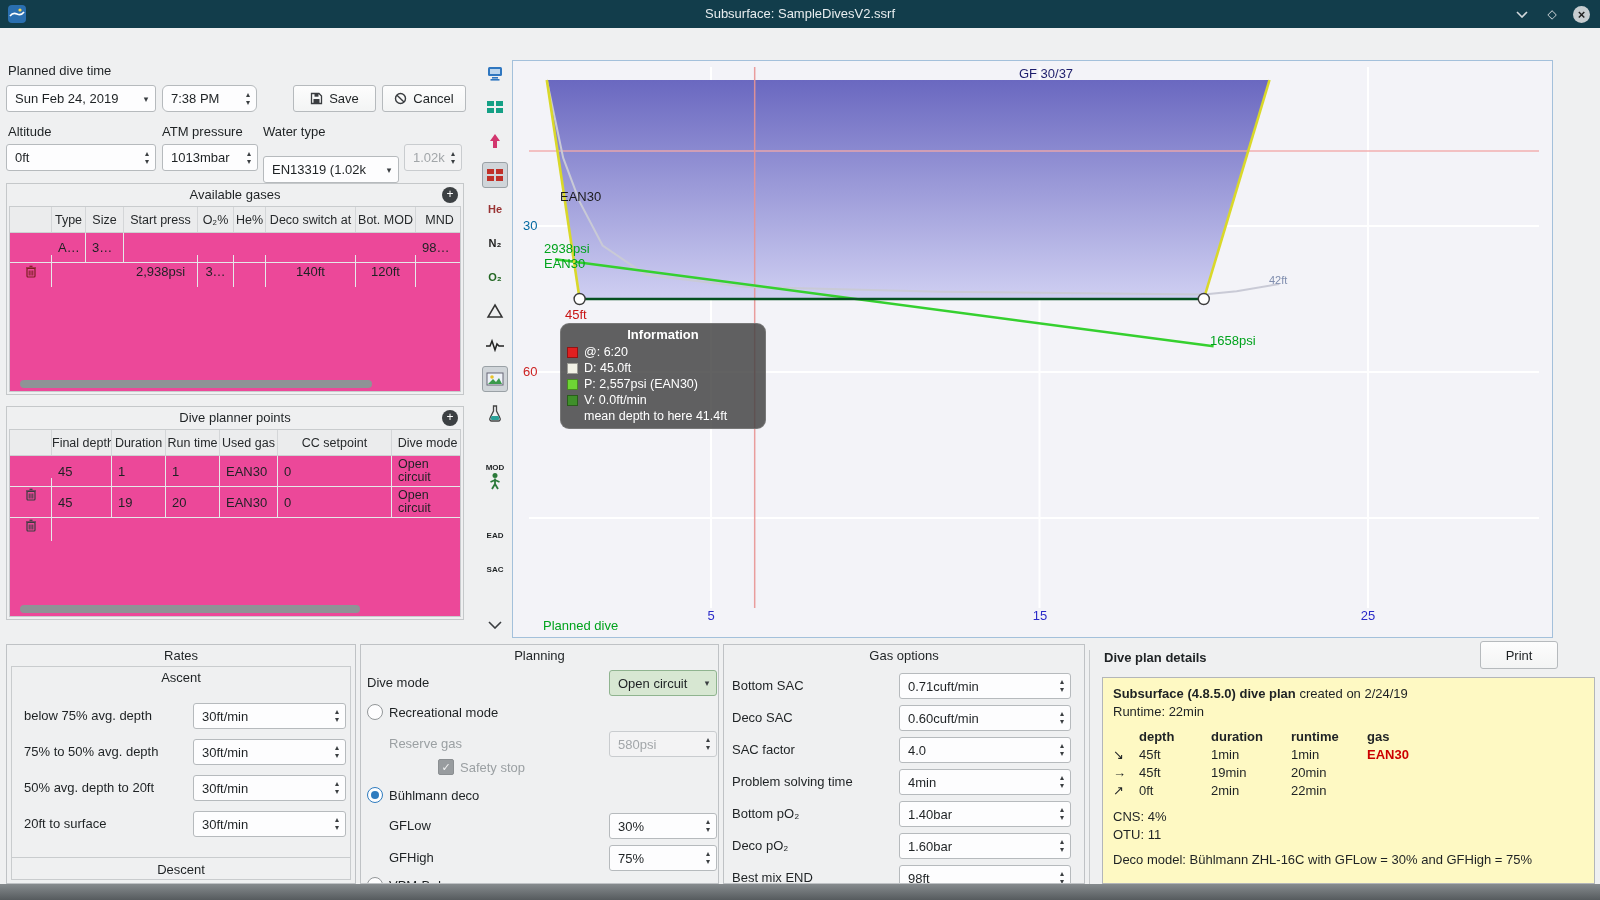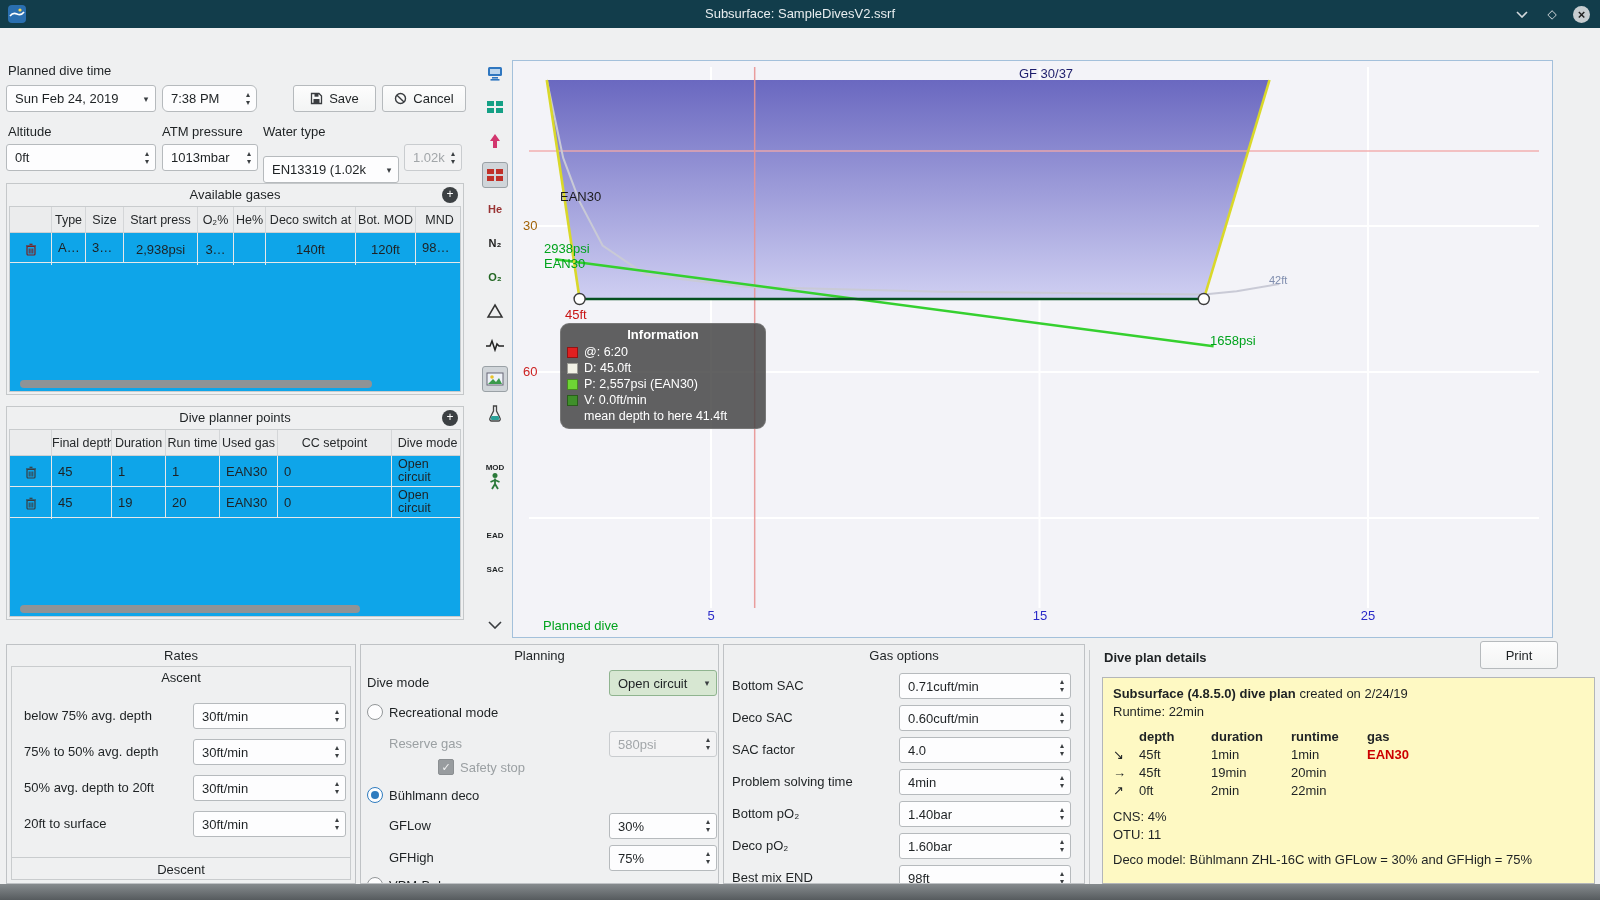--- a/index.html
+++ b/index.html
@@ -28,26 +28,26 @@
 .spin .arrows{width:16px;display:flex;flex-direction:column;align-items:center;justify-content:center;flex:none;color:#3a3e41;}
 .spin .arrows span{font-size:8px;height:8px;line-height:8px;}
 .ctl.dis{background:#f3f3f4;color:#a2a6a9;border-color:#c9cccf;}
 .ctl.green{background:#d7e7d2;border-color:#8fb48f;}
 .btn{position:absolute;background:linear-gradient(#fdfdfd,#f3f4f4);border:1px solid #b6babd;border-radius:3px;display:flex;align-items:center;justify-content:center;gap:6px;font-size:13px;}
 
 
 .group{position:absolute;border:1px solid #c5c8ca;}
 .group-title{position:absolute;top:3px;left:0;right:0;text-align:center;font-size:13px;}
 .add-btn{position:absolute;top:3px;right:5px;width:16px;height:16px;border-radius:50%;background:#3c4043;color:#fff;font-size:12px;line-height:15px;text-align:center;}
-.tablebox{position:absolute;left:2px;right:2px;top:22px;bottom:2px;background:#0ea5e9;border:1px solid #c9ccce;overflow:hidden;}
+.tablebox{position:absolute;left:2px;right:2px;top:22px;bottom:2px;background:#ec4899;border:1px solid #c9ccce;overflow:hidden;}
 .thead{display:flex;background:#ebeced;border-bottom:1px solid #cdd0d2;height:26px;}
 .th{font-size:12.5px;color:#26292b;text-align:center;line-height:26px;border-right:1px solid #d4d6d8;white-space:nowrap;overflow:hidden;flex:none;}
 .trow{display:flex;border-bottom:1px solid #e6e8e9;}
 .td{font-size:13px;padding:0 6px;display:flex;align-items:center;border-right:1px solid #e6e8e9;white-space:nowrap;overflow:hidden;flex:none;}
-.td.ctr{justify-content:center;padding:16px 2px;}
+.td.ctr{justify-content:center;padding:16px 2px;margin-top:22px;}
 .td.wrap{white-space:normal;line-height:13px;font-size:12.5px;}
 .hthumb{position:absolute;height:8px;border-radius:4px;background:#8f9396;bottom:3px;}
 
 
 #toolcol{position:absolute;left:478px;top:60px;width:34px;height:578px;display:flex;flex-direction:column;align-items:center;gap:8px;}
 .ticon{width:26px;height:26px;display:flex;align-items:center;justify-content:center;border-radius:3px;flex:none;}
 .ticon.pressed{background:#d0d5d9;border:1px solid #9aa1a6;}
 .t1{font-size:11px;font-weight:bold;}
 .t2{font-size:8px;font-weight:bold;margin-top:40px;}
 
@@ -355,21 +355,21 @@
         <polyline points="42.0,198.2 700.6,285.3" fill="none" stroke="#35d02f" stroke-width="2.5"></polyline>
         <line x1="33.8" y1="19.0" x2="66.6" y2="238.0" stroke="#d9d82a" stroke-width="2.6"></line>
         <line x1="66.6" y1="238.0" x2="690.8" y2="238.0" stroke="#055020" stroke-width="2.6"></line>
         <line x1="690.8" y1="238.0" x2="756.5" y2="19.0" stroke="#d9d82a" stroke-width="2.6"></line>
         <circle cx="66.6" cy="238.0" r="5.5" fill="#ffffff" stroke="#3c3c3c" stroke-width="1.4"></circle>
         <circle cx="690.8" cy="238.0" r="5.5" fill="#ffffff" stroke="#3c3c3c" stroke-width="1.4"></circle>
       </svg>
 
     <div class="clabel" style="left:483px;top:5px;width:100px;text-align:center;color:#1d1d6b;">GF 30/37</div>
 
-    <div class="clabel depth-tick" style="left: 10px; top: 157px; color: #a16207;">30</div>
+    <div class="clabel depth-tick" style="left: 10px; top: 157px; color: #0369a1;">30</div>
     <div class="clabel depth-tick" style="left: 10px; top: 303px; color: rgb(204, 34, 34);">60</div>
     <div class="clabel time-tick" style="left: 191px; top: 547px; width: 14px; text-align: center; color: rgb(42, 42, 200);">5</div>
     <div class="clabel time-tick" style="left: 517px; top: 547px; width: 20px; text-align: center; color: rgb(42, 42, 200);">15</div>
     <div class="clabel time-tick" style="left: 845px; top: 547px; width: 20px; text-align: center; color: rgb(42, 42, 200);">25</div>
 
     <div class="clabel" style="left:47px;top:128px;color:#1a1a1a;">EAN30</div>
     <div class="clabel pressure-label" style="left: 31px; top: 180px; color: rgb(0, 163, 29);">2938psi</div>
     <div class="clabel pressure-label" style="left: 31px; top: 195px; color: rgb(0, 163, 29);">EAN30</div>
     <div class="clabel" style="left:52px;top:246px;color:#c81414;">45ft</div>
     <div class="clabel pressure-label" style="left: 697px; top: 272px; color: rgb(0, 163, 29);">1658psi</div>

